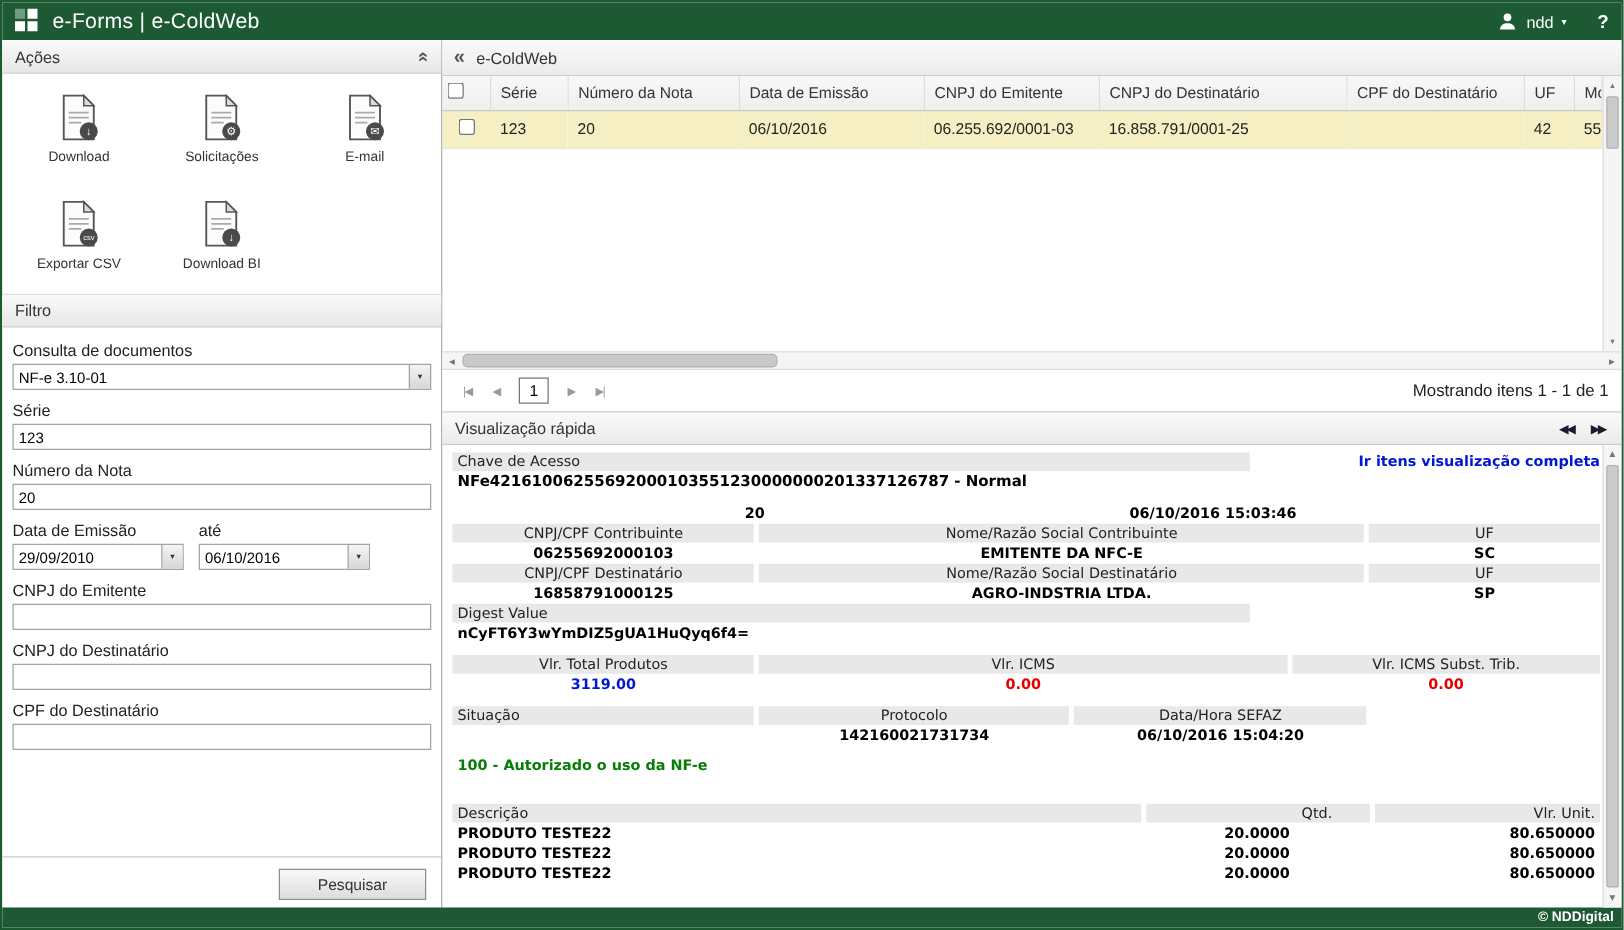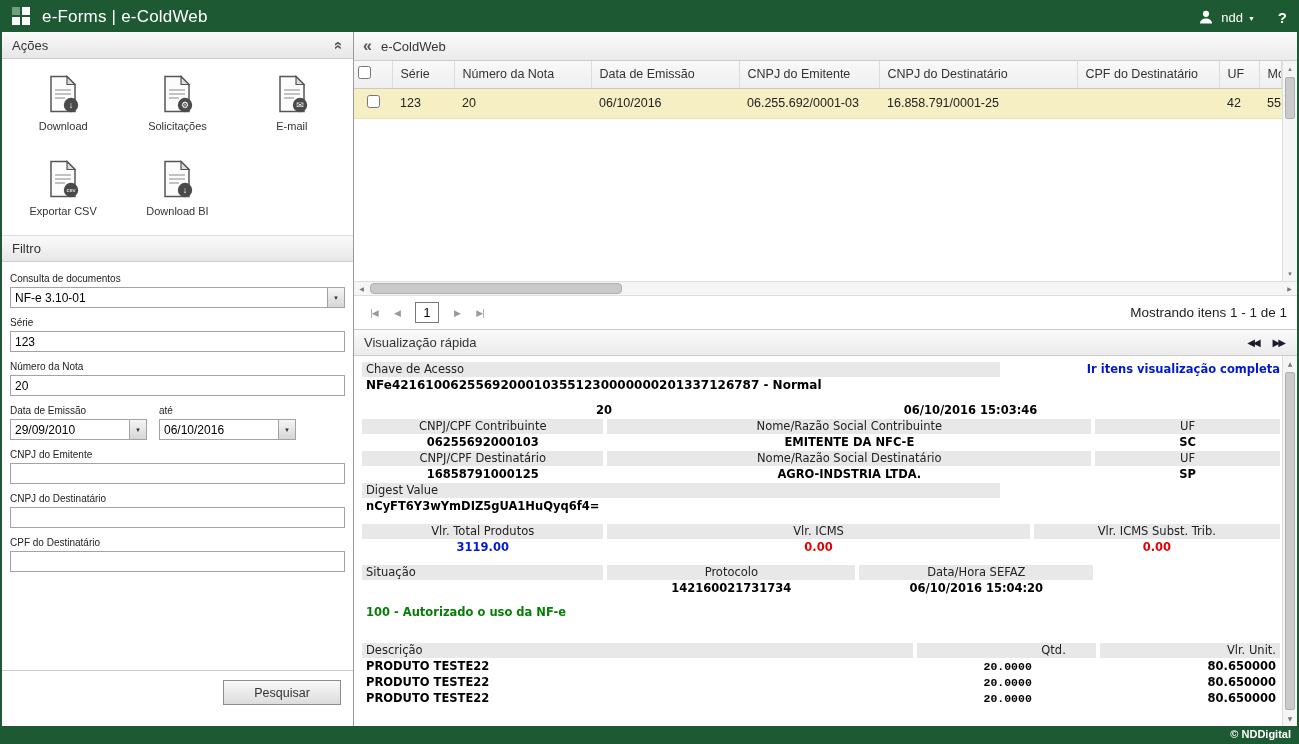--- a/index.html
+++ b/index.html
@@ -25,29 +25,29 @@
   .sidebar { width:352px; flex:none; display:flex; flex-direction:column; background:#fff; border-right:1px solid #9a9a9a; }
   .panel-header { height:27px; flex:none; background:linear-gradient(#fafafa,#e7e7e7); border-bottom:1px solid #ccc;
                   display:flex; align-items:center; padding:0 10px; font-size:13px; color:#333; }
   .chev-up { margin-left:auto; color:#555; font-size:15px; font-weight:bold; transform:rotate(90deg); cursor:pointer; line-height:1; }
   .actions { display:grid; grid-template-columns:repeat(3,1fr); padding:16px 4px 8px; row-gap:28px; }
   .action { display:flex; flex-direction:column; align-items:center; gap:7px; font-size:11px; color:#333; cursor:pointer; }
   .glyph { font-size:9px; }
   .glyph-small { font-size:6px; }
   .filtro-bar { margin-top:10px; border-top:1px solid #ddd; }
   .filter-form { padding:2px 8px 0; }
-  .f-label { margin:9px 0 3px; font-size:10px; color:#222; }
+  .f-label { margin:9px 0 3px; font-size:13px; color:#222; }
   .f-input { width:100%; height:21px; border:1px solid #a3a3a3; padding:1px 4px; font-size:12px; font-family:inherit; color:#000; background:#fff; display:block; }
   .combo { position:relative; }
   .combo .f-input { padding-right:20px; }
   .combo-btn { position:absolute; top:1px; right:1px; width:17px; height:19px; background:linear-gradient(#f5f5f5,#d6d6d6);
                border-left:1px solid #a3a3a3; display:flex; align-items:center; justify-content:center; font-size:6px; color:#333; cursor:pointer; }
   .date-row { display:flex; gap:12px; }
   .date-col { width:137px; }
-  .sidebar-bottom { margin-top:auto; border-top:1px solid #ccc; padding:9px 12px 21px; display:flex; justify-content:flex-end; }
+  .sidebar-bottom { margin-top:auto; border-top:1px solid #ccc; padding:9px 12px 6px; display:flex; justify-content:flex-end; }
   .btn-pesquisar { width:118px; height:25px; background:linear-gradient(#f9f9f9,#dcdcdc); border:1px solid #8e8e8e;
                    font-size:12.5px; color:#333; font-family:inherit; cursor:pointer; }
 
   
   .main { flex:1; min-width:0; display:flex; flex-direction:column; background:#fff; }
   .main-header { height:29px; flex:none; background:linear-gradient(#fafafa,#ebebeb); border-bottom:1px solid #ccc;
                  display:flex; align-items:center; padding:0 9px; gap:9px; font-size:13px; color:#333; }
   .chev-left { font-size:16px; color:#555; font-weight:bold; cursor:pointer; line-height:1; }
 
   .grid-area { height:220px; flex:none; position:relative; }
@@ -86,21 +86,21 @@
   .prow { display:flex; gap:4px; line-height:15px; margin-bottom:1px; }
   .gcell { background:#e8e8e8; padding:0 4px; flex:none; }
   .vcell { font-weight:bold; color:#000; padding:0 4px; flex:none; }
   .t-c { text-align:center; } .t-r { text-align:right; }
   .w-key { width:69.5%; } .w-link { flex:1; text-align:right; }
   .w-half { width:52.7%; } .w-em { width:26.3%; }
   .w-a { width:26.3%; } .w-b { width:52.7%; } .w-uf { flex:1; }
   .w-v1 { width:26.3%; } .w-v2 { width:46%; } .w-v3 { flex:1; }
   .w-s1 { width:26.3%; } .w-s2 { width:27%; } .w-s3 { width:25.5%; }
   .w-d { width:60%; } .w-q { width:19.5%; } .w-u { flex:1; }
-  .qhdr { padding-right:30px; } .qval { padding-right:64px;font-family:Liberation Mono, monospace; }
+  .qhdr { padding-right:30px; } .qval { padding-right:64px; }
   .keyval { font-size:12px; }
   .blue { color:#0019d4; } .red { color:#e60000; } .green { color:#067d06;margin-top:24px; }
   .linkc { color:#0018cf; font-weight:bold; cursor:pointer; }
   .sp8 { height:9px; } .sp20 { height:22px; }
 
   
   .footbar { height:16px; flex:none; background:#1d5a33; color:#fff; font-size:11px; font-weight:bold;
              display:flex; align-items:center; justify-content:flex-end; padding:0 6px; }
 </style>
 </head>

